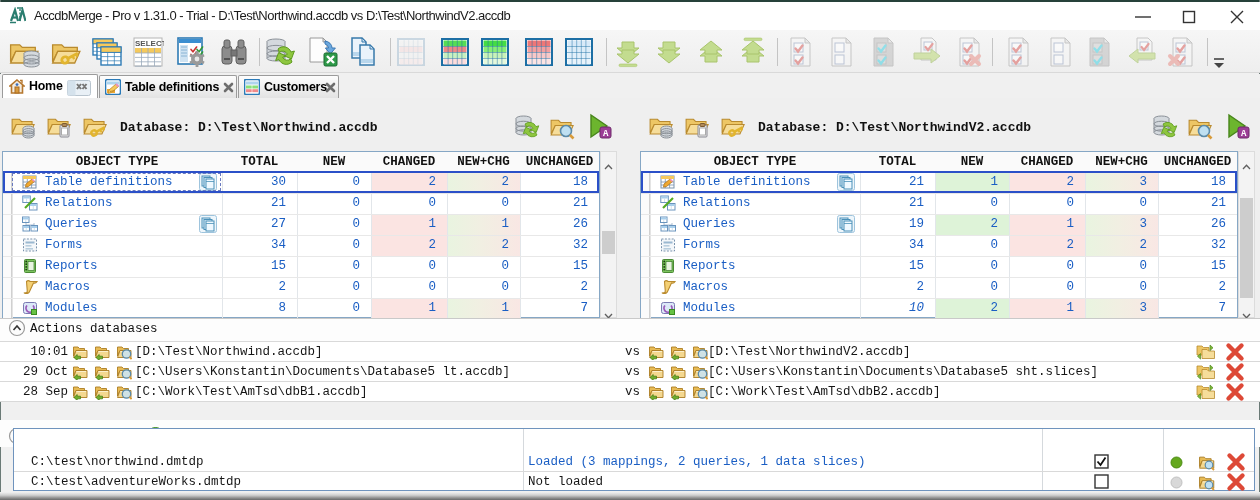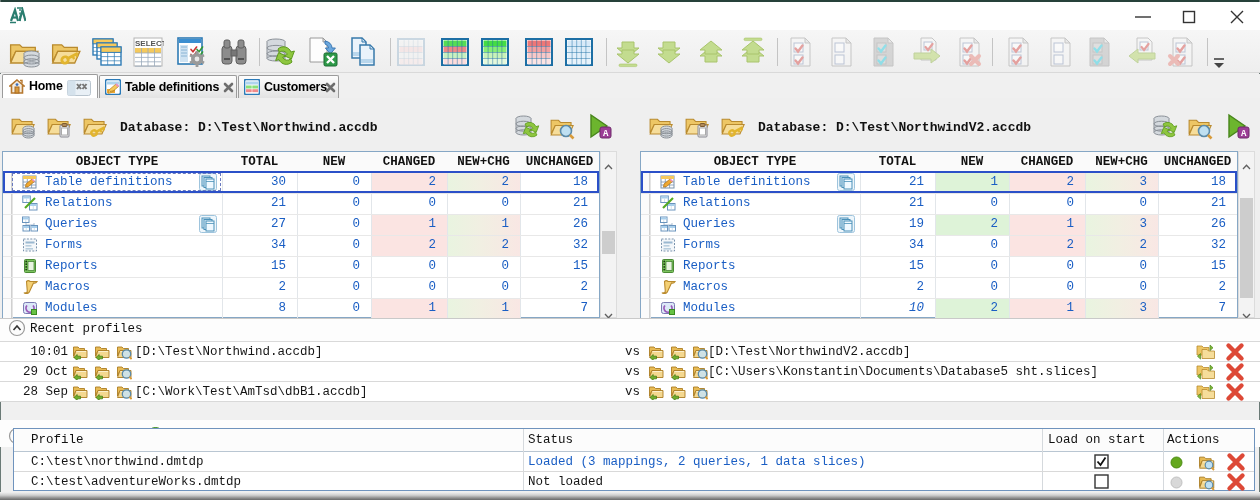--- a/index.html
+++ b/index.html
@@ -54,20 +54,21 @@
         <g stroke="#2a7d6f" fill="none" stroke-width="2.2">
           <path d="M2 14 L6 3 L9 14"></path>
           <path d="M3.2 10.5 L8 10.5"></path>
         </g>
         <g stroke="#2a7d6f" fill="none" stroke-width="2.2">
           <path d="M9.5 13 L12.5 2 L15.5 13" transform="translate(1,1)"></path>
         </g>
         <path d="M11 2 v12" stroke="#2a7d6f" stroke-width="1.4" stroke-dasharray="2 1.4"></path>
         <path d="M1 15.5 h6 M13 1 h-5" stroke="#2a7d6f" stroke-width="1.6"></path>
       </svg></div>
+<span id="title">AccdbMerge - Pro v 1.31.0 - Trial - D:\Test\Northwind.accdb vs D:\Test\NorthwindV2.accdb</span>
 <div class="abs" style="left:1130px;top:0;width:130px;height:28px"><svg width="130" height="28" viewBox="0 0 130 28" style="">
         <path d="M5 15 h16" stroke="#333" stroke-width="1.4"></path>
         <rect x="53.5" y="9.5" width="11" height="11" fill="none" stroke="#333" stroke-width="1.4"></rect>
         <path d="M101 9 l12 12 M113 9 l-12 12" stroke="#333" stroke-width="1.4"></path>
       </svg></div>
 </div>
 <div id="toolbar">
 <div class="ti" style="left:8px"><svg width="32" height="32" viewBox="0 0 32 32" style="">
         <g transform="translate(0,1) scale(1.3)">
           <path d="M2 6 L9 6 L11 8 L21 8 L21 11 L6 11 L2 19 Z" fill="#edc665" stroke="#b98a2e" stroke-width="1"></path>
@@ -887,21 +888,21 @@
     <div class="varrow" style="left:3px;top:154px"><svg width="9" height="6" viewBox="0 0 9 6" style="">
         <path d="M1 1 L4.5 4.8 L8 1" stroke="#606060" fill="none" stroke-width="1.3"></path>
       </svg></div>
     <div class="vthumb" style="top:46px;height:100px"></div>
   </div>
 <div class="sect" style="top:318px;height:23px;border-top:1px solid #c9c9c9">
 <div class="collapse" style="left:8px;top:0px"><svg width="18" height="18" viewBox="0 0 18 18" style="">
         <circle cx="9" cy="9" r="7.5" fill="#fcfcfc" stroke="#9a9a9a" stroke-width="1.2"></circle>
         <path d="M5.5 11 L9 7 L12.5 11" fill="none" stroke="#333" stroke-width="1.6"></path>
       </svg></div>
-<span class="secthdr abs" style="left:30px;top:3px">Recent profiles</span>
+<span class="secthdr abs" style="left:30px;top:3px">Actions databases</span>
 </div>
 <div class="sect" style="top:341px;height:60px;border-top:1px solid #d9d9d9">
 <div class="rrow" style="top:0px">
 <span class="t" style="left:23px;width:45px;text-align:right">10:01</span>
 <div class="ric" style="left:72px"><svg width="16" height="16" viewBox="0 0 16 16" style="">
           <path d="M1.5 3 L6 3 L7.5 4.5 L12.5 4.5 L12.5 6.5 L4 6.5 L1.5 12 Z" fill="#e8bb55" stroke="#ab7d24" stroke-width="0.9"></path>
           <path d="M4 6.5 L15 6.5 L15 13.5 L1.5 13.5 Z" fill="#f4d890" stroke="#ab7d24" stroke-width="0.9"></path>
           <path d="M4.5 7.5 L14 7.5" stroke="#fbf0cc" stroke-width="1"></path>
           <path d="M2 10.5 l3.2 -3 v1.7 l3.3 0 0 2.6 -3.3 0 v1.7 Z" fill="#6fae2e" stroke="#477d12" stroke-width="0.8" transform="translate(0,3)"></path>
         </svg></div>
@@ -964,20 +965,21 @@
           <path d="M4.5 7.5 L14 7.5" stroke="#fbf0cc" stroke-width="1"></path>
           <path d="M2 10.5 l3.2 -3 v1.7 l3.3 0 0 2.6 -3.3 0 v1.7 Z" fill="#6fae2e" stroke="#477d12" stroke-width="0.8" transform="translate(0,3)"></path>
         </svg></div>
 <div class="ric" style="left:116px"><svg width="16" height="16" viewBox="0 0 16 16" style="">
           <path d="M1.5 3 L6 3 L7.5 4.5 L12.5 4.5 L12.5 6.5 L4 6.5 L1.5 12 Z" fill="#e8bb55" stroke="#ab7d24" stroke-width="0.9"></path>
           <path d="M4 6.5 L15 6.5 L15 13.5 L1.5 13.5 Z" fill="#f4d890" stroke="#ab7d24" stroke-width="0.9"></path>
           <path d="M4.5 7.5 L14 7.5" stroke="#fbf0cc" stroke-width="1"></path>
           <circle cx="10.5" cy="10" r="4.2" fill="#c8e4f4" fill-opacity="0.85" stroke="#5b8aa8" stroke-width="1.3"></circle>
           <line x1="13.4" y1="12.9" x2="15.6" y2="15.1" stroke="#d89b3a" stroke-width="2"></line>
         </svg></div>
+<span class="t" style="left:135px">[C:\Users\Konstantin\Documents\Database5 lt.accdb]</span>
 <span class="t" style="left:625px">vs</span>
 <div class="ric" style="left:648px"><svg width="16" height="16" viewBox="0 0 16 16" style="">
           <path d="M1.5 3 L6 3 L7.5 4.5 L12.5 4.5 L12.5 6.5 L4 6.5 L1.5 12 Z" fill="#e8bb55" stroke="#ab7d24" stroke-width="0.9"></path>
           <path d="M4 6.5 L15 6.5 L15 13.5 L1.5 13.5 Z" fill="#f4d890" stroke="#ab7d24" stroke-width="0.9"></path>
           <path d="M4.5 7.5 L14 7.5" stroke="#fbf0cc" stroke-width="1"></path>
           <path d="M2 10.5 l3.2 -3 v1.7 l3.3 0 0 2.6 -3.3 0 v1.7 Z" fill="#6fae2e" stroke="#477d12" stroke-width="0.8" transform="translate(0,3)"></path>
         </svg></div>
 <div class="ric" style="left:670px"><svg width="16" height="16" viewBox="0 0 16 16" style="">
           <path d="M1.5 3 L6 3 L7.5 4.5 L12.5 4.5 L12.5 6.5 L4 6.5 L1.5 12 Z" fill="#e8bb55" stroke="#ab7d24" stroke-width="0.9"></path>
           <path d="M4 6.5 L15 6.5 L15 13.5 L1.5 13.5 Z" fill="#f4d890" stroke="#ab7d24" stroke-width="0.9"></path>
@@ -1037,20 +1039,21 @@
           <path d="M4.5 7.5 L14 7.5" stroke="#fbf0cc" stroke-width="1"></path>
           <path d="M2 10.5 l3.2 -3 v1.7 l3.3 0 0 2.6 -3.3 0 v1.7 Z" fill="#6fae2e" stroke="#477d12" stroke-width="0.8" transform="translate(0,3)"></path>
         </svg></div>
 <div class="ric" style="left:692px"><svg width="16" height="16" viewBox="0 0 16 16" style="">
           <path d="M1.5 3 L6 3 L7.5 4.5 L12.5 4.5 L12.5 6.5 L4 6.5 L1.5 12 Z" fill="#e8bb55" stroke="#ab7d24" stroke-width="0.9"></path>
           <path d="M4 6.5 L15 6.5 L15 13.5 L1.5 13.5 Z" fill="#f4d890" stroke="#ab7d24" stroke-width="0.9"></path>
           <path d="M4.5 7.5 L14 7.5" stroke="#fbf0cc" stroke-width="1"></path>
           <circle cx="10.5" cy="10" r="4.2" fill="#c8e4f4" fill-opacity="0.85" stroke="#5b8aa8" stroke-width="1.3"></circle>
           <line x1="13.4" y1="12.9" x2="15.6" y2="15.1" stroke="#d89b3a" stroke-width="2"></line>
         </svg></div>
+<span class="t" style="left:708px">[C:\Work\Test\AmTsd\dbB2.accdb]</span>
 <div class="ric" style="left:1196px;top:1px"><svg width="20" height="18" viewBox="0 0 20 18" style="">
           <path d="M1 3 L6 3 L7.5 4.5 L13 4.5 L13 12 L1 12 Z" fill="#edc665" stroke="#b98a2e" stroke-width="0.8"></path>
           <path d="M6 6.5 L11 6.5 L12.5 8 L18.5 8 L18.5 15.5 L6 15.5 Z" fill="#f6dd9a" stroke="#b98a2e" stroke-width="0.8"></path>
           <path d="M14 2 l3 2.8 -3 2.8 Z" fill="#7cb83a" stroke="#588a20" stroke-width="0.7"></path>
           <path d="M4.5 10.5 l-3 2.8 3 2.8 Z" fill="#7cb83a" stroke="#588a20" stroke-width="0.7"></path>
         </svg></div>
 <div class="ric" style="left:1225px;top:0px"><svg width="20" height="20" viewBox="0 0 20 20" style="">
           <path d="M3.5 3.5 L16.5 16.5 M16.5 3.5 L3.5 16.5" stroke="#dd4937" stroke-width="4.4" stroke-linecap="round"></path>
         </svg></div>
 </div>
@@ -1067,26 +1070,20 @@
       </svg></div>
 <div class="abs" style="left:180px;top:8px"><svg width="18" height="16" viewBox="0 0 18 16" style="">
         <path d="M1.5 3 L6 3 L7.5 4.5 L12.5 4.5 L12.5 6.5 L4 6.5 L1.5 12 Z" fill="#e8bb55" stroke="#ab7d24" stroke-width="0.9"></path>
         <path d="M4 6.5 L15 6.5 L15 13.5 L1.5 13.5 Z" fill="#f4d890" stroke="#ab7d24" stroke-width="0.9"></path>
         <path d="M4.5 7.5 L14 7.5" stroke="#fbf0cc" stroke-width="1"></path>
         <circle cx="13" cy="11.5" r="4.2" fill="#fff" fill-opacity="0.01"></circle>
         <path d="M13 8 v7 M9.5 11.5 h7" stroke="#46a51e" stroke-width="2.4"></path>
       </svg></div>
 </div>
 <div id="diffbox">
-<div class="dh">
-      <span class="abs" style="left:17px;top:4px">Profile</span>
-      <span class="abs" style="left:514px;top:4px">Status</span>
-      <span class="abs" style="left:1034px;top:4px">Load on start</span>
-      <span class="abs" style="left:1153px;top:4px">Actions</span>
-    </div>
 <div class="dcolsep" style="left:509px"></div>
 <div class="dcolsep" style="left:1028px"></div>
 <div class="dcolsep" style="left:1149px"></div>
 <div class="drow" style="top:23px">
 <span class="abs" style="left:17px;top:3px;white-space:pre">C:\test\northwind.dmtdp</span>
 <span class="abs" style="left:514px;top:3px;white-space:pre"><span style="color:#1a5ec4">Loaded (3 mappings, 2 queries, 1 data slices)</span></span>
 <div class="abs" style="left:1080px;top:2px"><svg width="15" height="15" viewBox="0 0 15 15" style="">
           <rect x="1" y="1" width="13" height="13" fill="#fff" stroke="#333" stroke-width="1.4"></rect>
           <path d="M3.5 7.5 l3 3.5 5 -7.5" fill="none" stroke="#111" stroke-width="1.8"></path>
         </svg></div>

